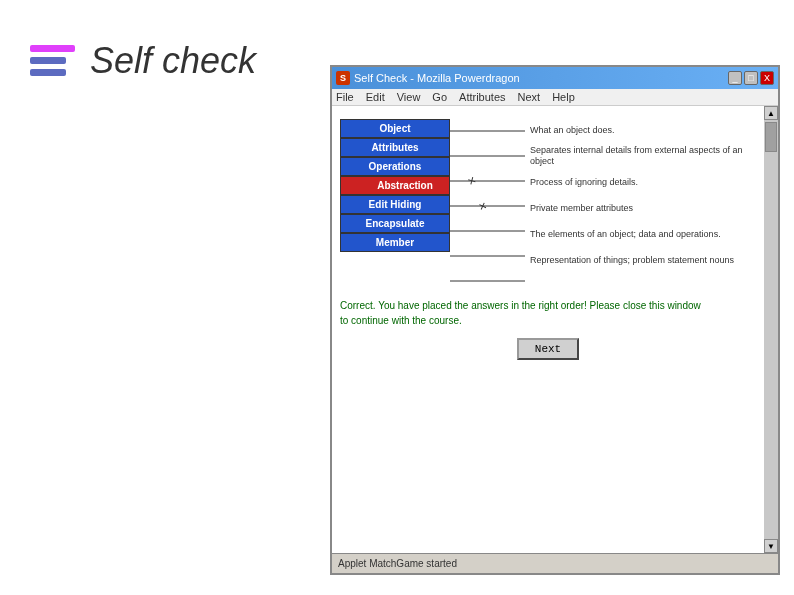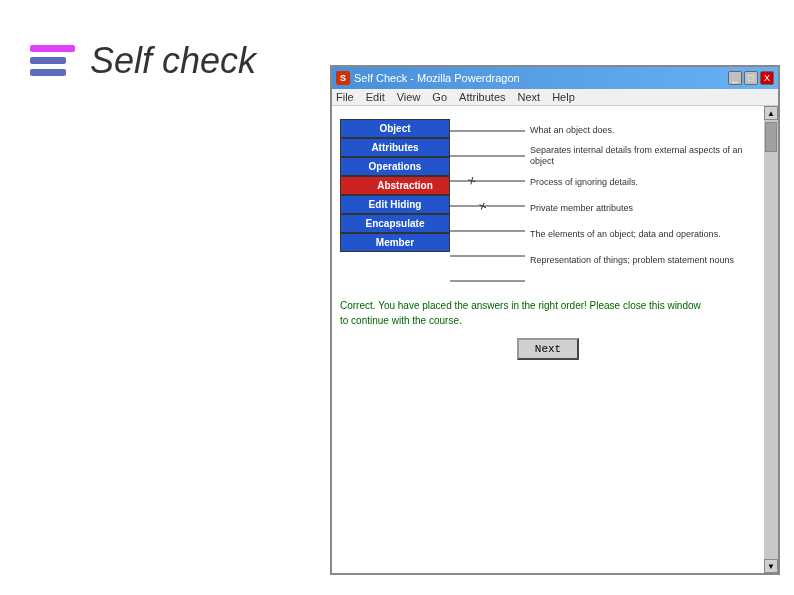--- a/index.html
+++ b/index.html
@@ -354,13 +354,16 @@
     </div>
 
     <div class="scrollbar">
       <div class="scroll-arrow">▲</div>
       <div class="scroll-thumb"></div>
       <div style="flex:1;"></div>
       <div class="scroll-arrow">▼</div>
     </div>
   </div>
 
+  <div class="status-bar">
+    <span>Applet MatchGame started</span>
+  </div>
 </div>
 
 </body></html>

